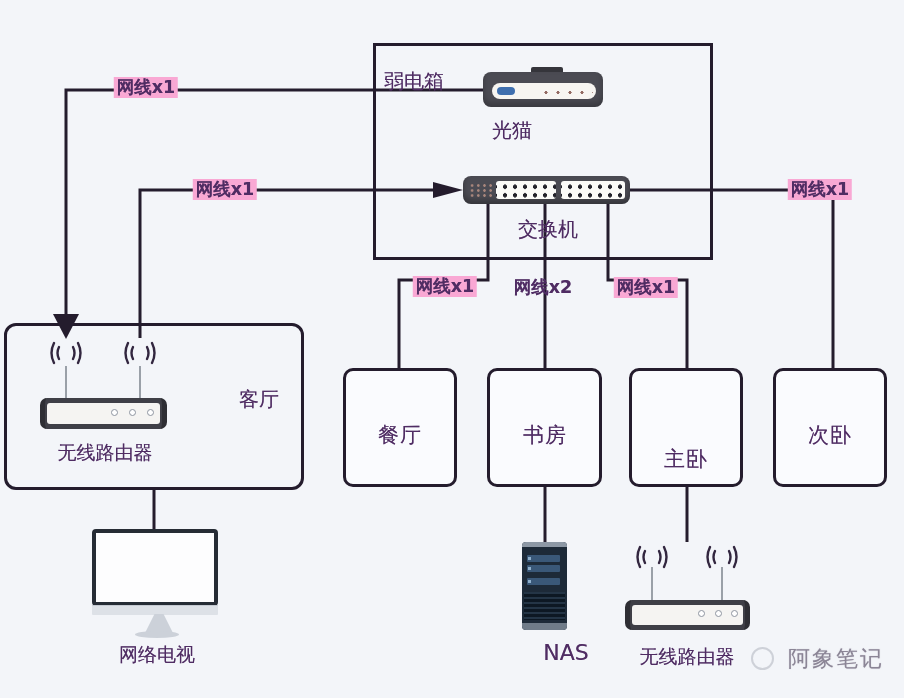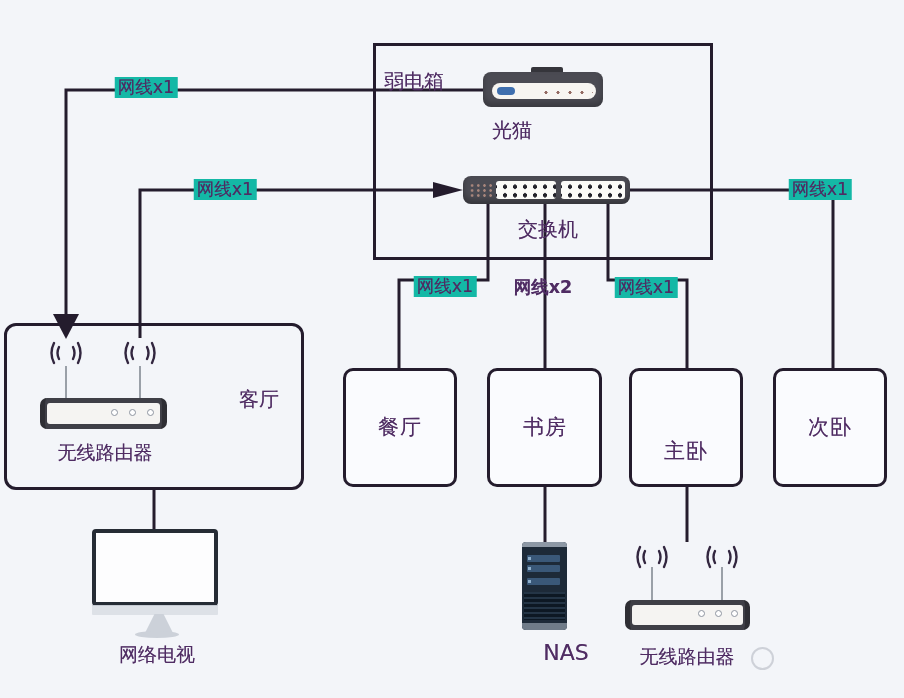--- a/index.html
+++ b/index.html
@@ -10,24 +10,24 @@
     color:#4f2c63;
   }
   
   .outline-box{position:absolute;border:3px solid #241c2d;background:transparent;box-sizing:border-box;}
   .room-box{position:absolute;border:3px solid #241c2d;border-radius:10px;background:#fafbfe;box-sizing:border-box;}
   
   .lbl{position:absolute;white-space:nowrap;transform:translateX(-50%);
        text-shadow:0 0 .6px rgba(79,44,99,.55);line-height:1.1;}
   .lbl-left{transform:none;}
   .cable-lbl{font-size:17.5px;padding:1px 3px;}
-  .cable-bg{background:#14b8a6;}
+  .cable-bg{background:#f9a8d4;font-weight:bold;}
   .dev-lbl{font-size:19px;}
   .big-lbl{font-size:20px;}
-  .room-lbl{font-size:21px;letter-spacing:1px;}
+  .room-lbl{font-size:21px;letter-spacing:1px;margin-top:8px;}
   
   svg.lines{position:absolute;left:0;top:0;pointer-events:none;}
   svg.lines path{stroke:#241c2d;stroke-width:3;fill:none;}
   svg.lines polygon{fill:#241c2d;stroke:none;}
   
   .modem-body{position:absolute;left:483px;top:72px;width:120px;height:35px;background:#4b4b53;border-radius:8px;box-shadow:inset 0 -4px 6px rgba(0,0,0,.25);}
   .modem-tab{position:absolute;left:531px;top:67px;width:32px;height:8px;background:#35353b;border-radius:2px;}
   .modem-panel{position:absolute;left:492px;top:83px;width:104px;height:16px;background:#f7f5f1;border-radius:8px;}
   .modem-led{position:absolute;left:497px;top:87px;width:18px;height:8px;background:#3f6fae;border-radius:4px;}
   .modem-dots{position:absolute;left:538px;top:87px;width:55px;height:9px;
@@ -176,14 +176,15 @@
   <div class="lbl dev-lbl" style="left:687px;top:646px;">无线路由器</div>
 
   <div class="lbl cable-lbl cable-bg" style="left:146px;top:77px;">网线x1</div>
   <div class="lbl cable-lbl cable-bg" style="left:225px;top:179px;">网线x1</div>
   <div class="lbl cable-lbl cable-bg" style="left:820px;top:179px;">网线x1</div>
   <div class="lbl cable-lbl cable-bg" style="left:445px;top:276px;">网线x1</div>
   <div class="lbl cable-lbl" style="left:543px;top:277px;font-weight:bold;">网线x2</div>
   <div class="lbl cable-lbl cable-bg" style="left:646px;top:277px;">网线x1</div>
 
   <div class="wm-circle"></div>
+  <div class="wm-text">阿象笔记</div>
 
 </div>
 
 </body></html>

